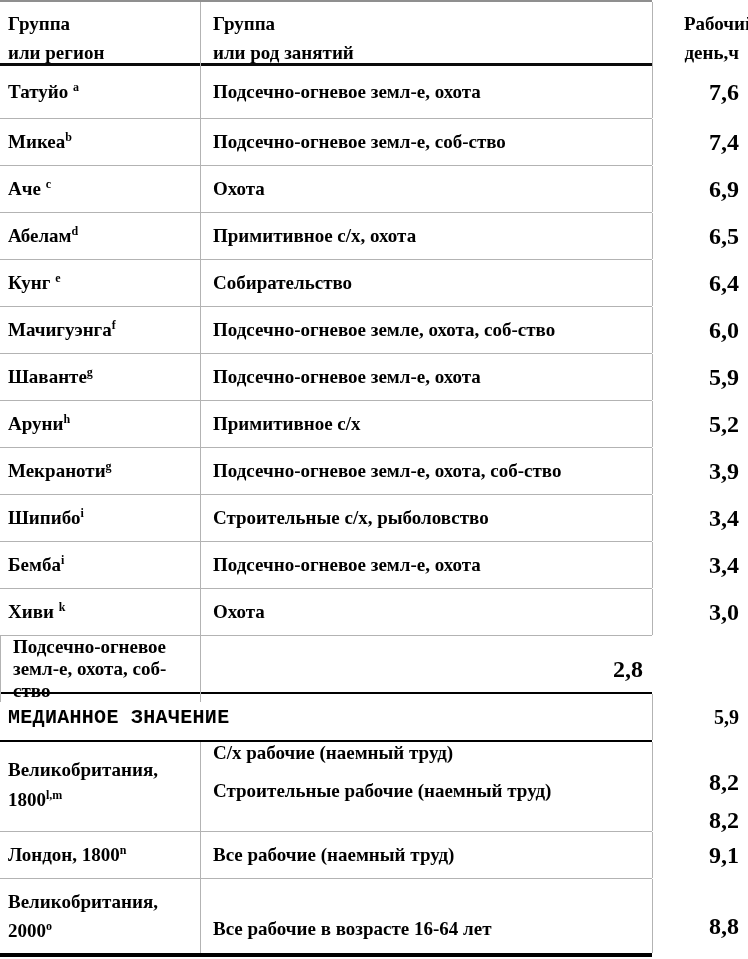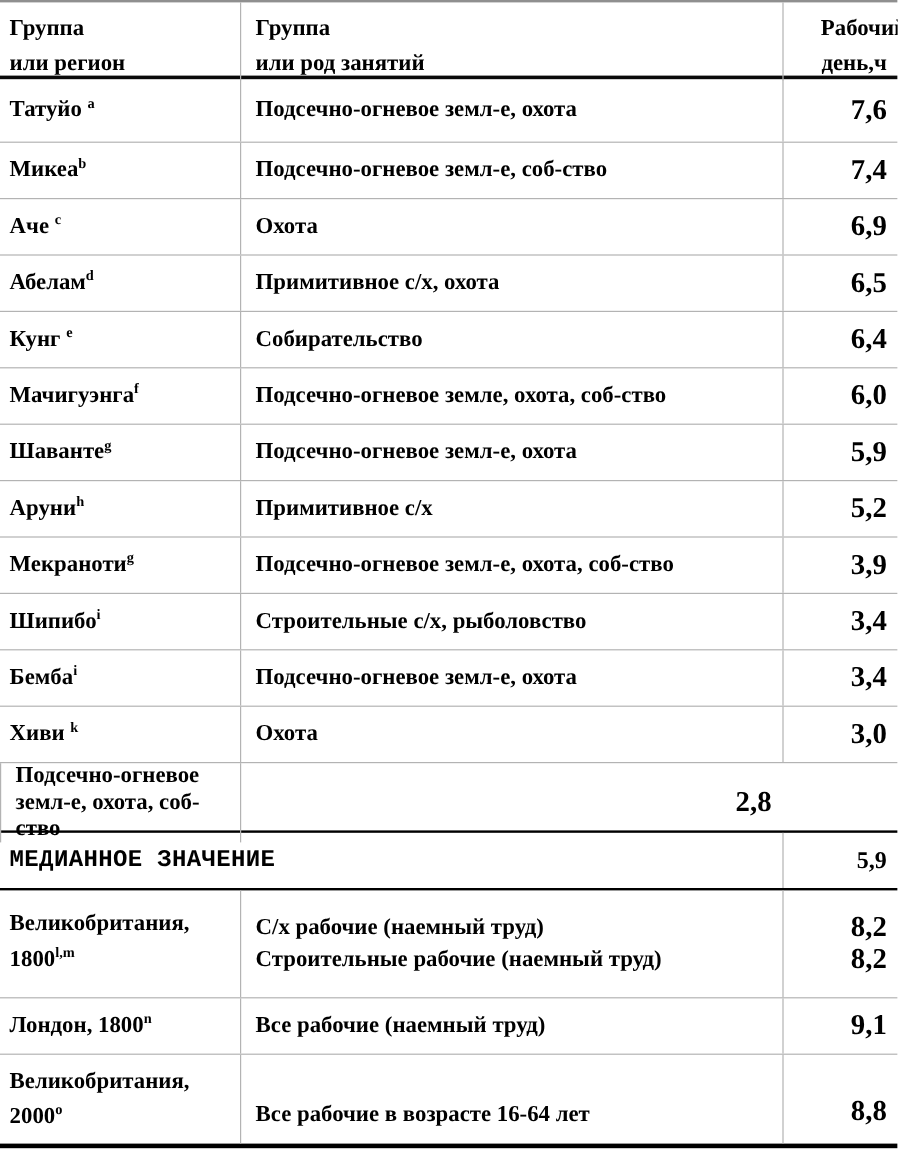--- a/index.html
+++ b/index.html
@@ -3,21 +3,21 @@
 <meta charset="utf-8">
 <style>
   * { box-sizing: border-box; margin: 0; padding: 0; }
   body {
     width: 748px;
     background: #ffffff;
     font-family: "Liberation Serif", serif;
     color: #000;
   }
   .tbl {
-    width: 748px;
+    width: 652px;
     border-top: 2px solid #8f8f8f;
     border-bottom: 4px solid #000;
     font-weight: bold;
   }
   .row {
     display: grid;
     grid-template-columns: 200px 452px 96px;
     border-bottom: 1px solid #b3b3b3;
   }
   .rhead { height: 64px; border-bottom: 3px solid #0a0a0a; }
@@ -52,21 +52,21 @@
     padding-left: 8px;
     display: flex; align-items: center;
     font-family: Liberation Mono, monospace;
     font-size: 20px;
     letter-spacing: 0.3px;
   }
   .row-median .c3 { font-size: 20px; }
   
   .c1top { display: block; padding-top: 13px; line-height: 30px; }
   .c1top2 { display: block; padding-top: 8px; line-height: 29px; }
-  .two { flex-direction: column; justify-content: center; gap: 5px; align-items: flex-start; line-height: 22px; }
+  .two { flex-direction: column; gap: 16px; align-items: flex-start; line-height: 22px; }
   .two.nums { align-items: flex-end; padding-left: 32px; }
   .bottomal { align-items: flex-end; padding-bottom: 13px; }
 </style>
 </head>
 <body>
 
 <div class="tbl">
 
   <div class="row rhead">
     <div class="cell c1 head">

